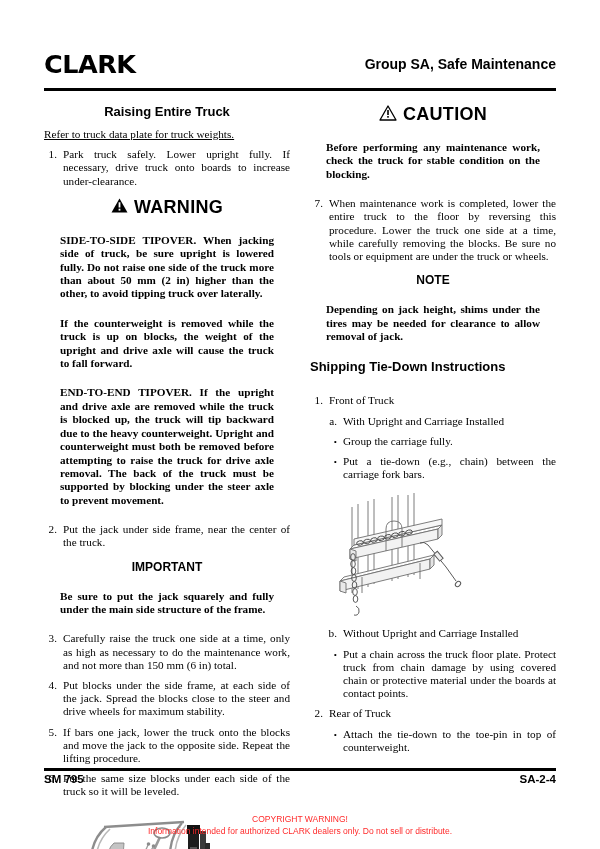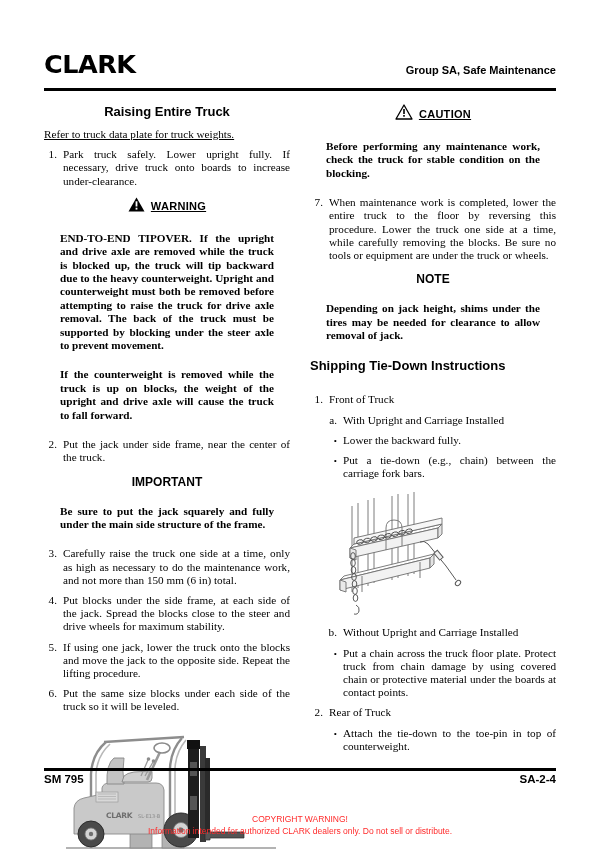--- a/index.html
+++ b/index.html
@@ -39,24 +39,24 @@
     font-weight: 700;
     font-size: 25px;
     letter-spacing: -0.5px;
     line-height: 26px;
     transform: scaleX(1.02);
     transform-origin: left center;
   }
   .header-title {
     position: absolute;
     right: 0;
-    top: 12px;
-    font-family: "Liberation Sans", sans-serif;
-    font-weight: 700;
-    font-size: 11px;
+    top: 4px;
+    font-family: "Liberation Sans", sans-serif;
+    font-weight: 700;
+    font-size: 14px;
     white-space: nowrap;
   }
   .header-rule {
     position: absolute;
     left: 44px;
     top: 88px;
     width: 512px;
     height: 2.5px;
     background: #000;
   }
@@ -118,23 +118,22 @@
   .alert-head {
     display: flex;
     align-items: center;
     justify-content: center;
     gap: 6px;
     margin: 9px 0 5px 0;
   }
   .alert-word {
     font-family: "Liberation Sans", sans-serif;
     font-weight: 700;
-    font-size: 11px;
+    font-size: 18px;
     letter-spacing: 0.3px;
-    text-decoration: underline;
   }
   .tri { display: block; }
 
   .alert-body {
     font-weight: 700;
     font-size: 11.2px;
     line-height: 13.4px;
     text-align: justify;
     margin: 0 0 8px 0;
   }
@@ -211,22 +210,23 @@
       <span class="tri">
         <svg width="17" height="15" viewBox="0 0 17 15">
           <polygon points="8.5,0.5 16.5,14.5 0.5,14.5" fill="#000"></polygon>
           <rect x="7.6" y="4.3" width="1.8" height="5.2" fill="#fff"></rect>
           <rect x="7.6" y="10.7" width="1.8" height="1.9" fill="#fff"></rect>
         </svg>
       </span>
       <span class="alert-word">WARNING</span>
     </div>
     <div class="alert-body">
+      <p>SIDE-TO-SIDE TIPOVER. When jacking side of truck, be sure upright is lowered fully. Do not raise one side of the truck more than about 50 mm (2 in) higher than the other, to avoid tipping truck over laterally.</p>
+      <p>If the counterweight is removed while the truck is up on blocks, the weight of the upright and drive axle will cause the truck to fall forward.</p>
       <p>END-TO-END TIPOVER. If the upright and drive axle are removed while the truck is blocked up, the truck will tip backward due to the heavy counterweight. Upright and counterweight must both be removed before attempting to raise the truck for drive axle removal. The back of the truck must be supported by blocking under the steer axle to prevent movement.</p>
-      <p>If the counterweight is removed while the truck is up on blocks, the weight of the upright and drive axle will cause the truck to fall forward.</p>
     </div>
 
     <div class="li lvl1">
       <span class="marker">2.</span>
       <span class="txt">Put the jack under side frame, near the center of the truck.</span>
     </div>
 
     <div class="plain-head">IMPORTANT</div>
     <div class="alert-body">
       <p>Be sure to put the jack squarely and fully under the main side structure of the frame.</p>
@@ -235,21 +235,21 @@
     <div class="li lvl1">
       <span class="marker">3.</span>
       <span class="txt">Carefully raise the truck one side at a time, only as high as necessary to do the maintenance work, and not more than 150 mm (6 in) total.</span>
     </div>
     <div class="li lvl1">
       <span class="marker">4.</span>
       <span class="txt">Put blocks under the side frame, at each side of the jack. Spread the blocks close to the steer and drive wheels for maximum stability.</span>
     </div>
     <div class="li lvl1">
       <span class="marker">5.</span>
-      <span class="txt">If using one jack, lower the truck onto the blocks and move the jack to the opposite side. Repeat the lifting procedure.</span>
+      <span class="txt">If bars one jack, lower the truck onto the blocks and move the jack to the opposite side. Repeat the lifting procedure.</span>
     </div>
     <div class="li lvl1">
       <span class="marker">6.</span>
       <span class="txt">Put the same size blocks under each side of the truck so it will be leveled.</span>
     </div>
 
     <div class="figure" style="margin-top:14px;">
       <svg width="246" height="130" viewBox="0 0 246 130">
 
         <line x1="22" y1="120" x2="232" y2="120" stroke="#9a9a9a" stroke-width="1.4"></line>
@@ -338,21 +338,21 @@
       <span class="txt">Front of Truck</span>
     </div>
 
     <div class="li lvl2">
       <span class="marker">a.</span>
       <span class="txt">With Upright and Carriage Installed</span>
     </div>
 
     <div class="li bul">
       <span class="marker">•</span>
-      <span class="txt">Lower the backward fully.</span>
+      <span class="txt">Group the carriage fully.</span>
     </div>
 
     <div class="li bul">
       <span class="marker">•</span>
       <span class="txt">Put a tie-down (e.g., chain) between the carriage fork bars.</span>
     </div>
 
     <div class="figure" style="margin:8px 0 10px 0;">
       <svg width="246" height="128" viewBox="0 0 246 128">
         <g fill="none" stroke="#6e6e6e" stroke-width="0.9" stroke-linejoin="round">

